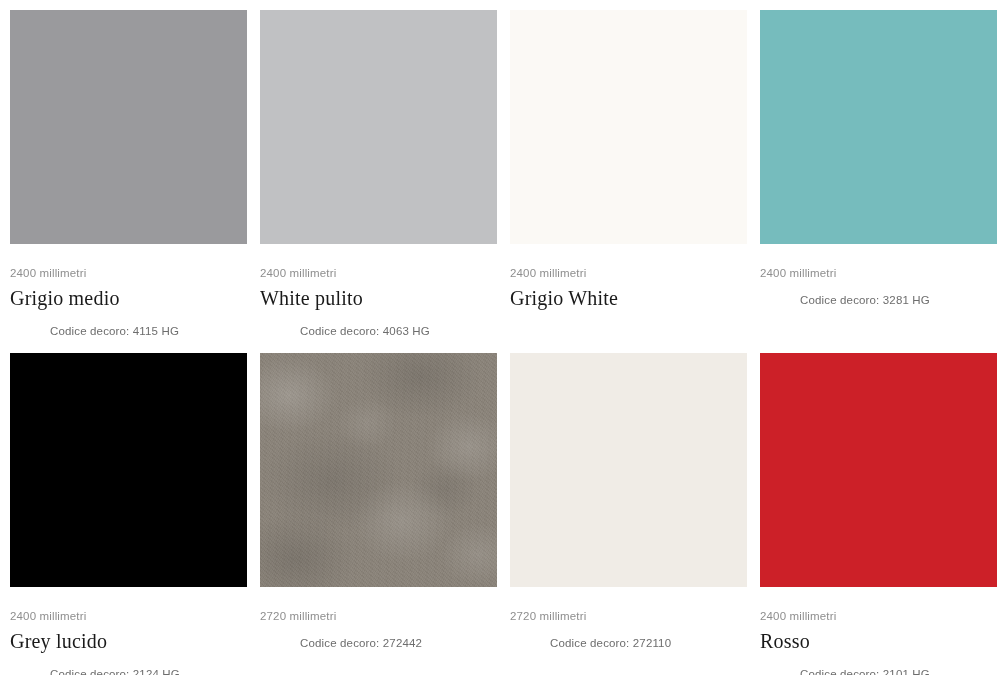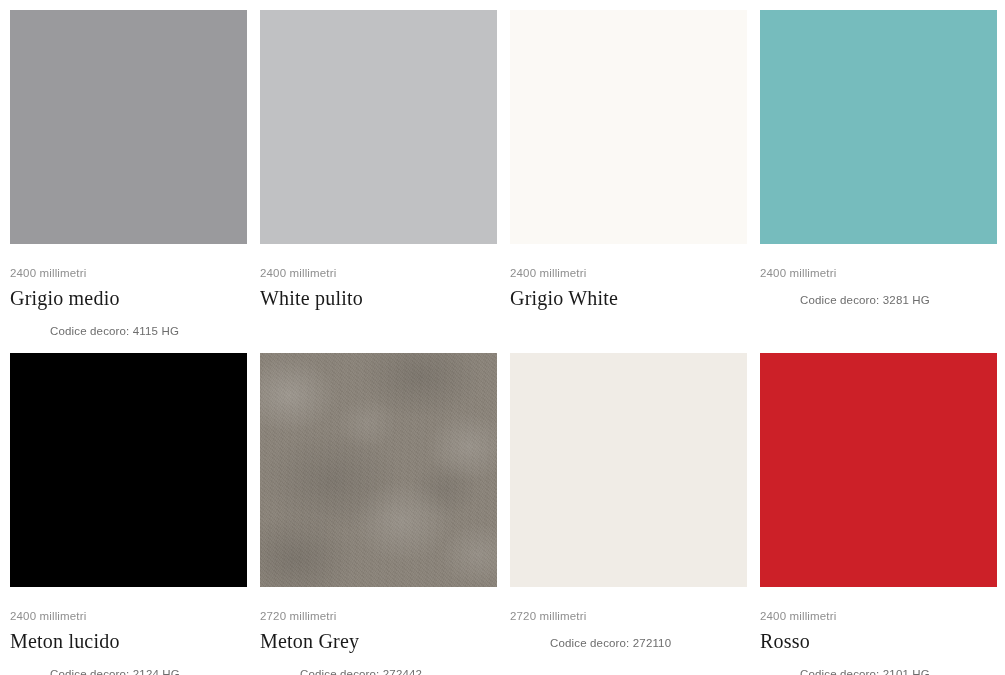--- a/index.html
+++ b/index.html
@@ -114,20 +114,21 @@
     </div>
   </div>
 
   <div class="swatch-card">
     <div class="swatch-chip" style="background-color: rgb(192, 193, 195);">
       <span class="texture-layer"></span>
     </div>
     <div class="swatch-info">
       <div class="swatch-dimension">2400 millimetri</div>
       <div class="swatch-title">White pulito</div>
+      <div class="swatch-code">Codice decoro: 4063 HG</div>
     </div>
   </div>
 
   <div class="swatch-card">
     <div class="swatch-chip" style="background-color: rgb(251, 249, 245);">
       <span class="texture-layer"></span>
     </div>
     <div class="swatch-info">
       <div class="swatch-dimension">2400 millimetri</div>
       <div class="swatch-title">Grigio White</div>
@@ -143,32 +144,31 @@
       <div class="swatch-code">Codice decoro: 3281 HG</div>
     </div>
   </div>
 
   <div class="swatch-card">
     <div class="swatch-chip" style="background-color: rgb(0, 0, 0);">
       <span class="texture-layer"></span>
     </div>
     <div class="swatch-info">
       <div class="swatch-dimension">2400 millimetri</div>
-      <div class="swatch-title">Meton lucido</div>
+      <div class="swatch-title">Grey lucido</div>
       <div class="swatch-code">Codice decoro: 2124 HG</div>
     </div>
   </div>
 
   <div class="swatch-card">
     <div class="swatch-chip textured" style="background-color: rgb(138, 131, 121);">
       <span class="texture-layer"></span>
     </div>
     <div class="swatch-info">
       <div class="swatch-dimension">2720 millimetri</div>
-      <div class="swatch-title">Meton Grey</div>
       <div class="swatch-code">Codice decoro: 272442</div>
     </div>
   </div>
 
   <div class="swatch-card">
     <div class="swatch-chip" style="background-color: rgb(240, 236, 230);">
       <span class="texture-layer"></span>
     </div>
     <div class="swatch-info">
       <div class="swatch-dimension">2720 millimetri</div>

